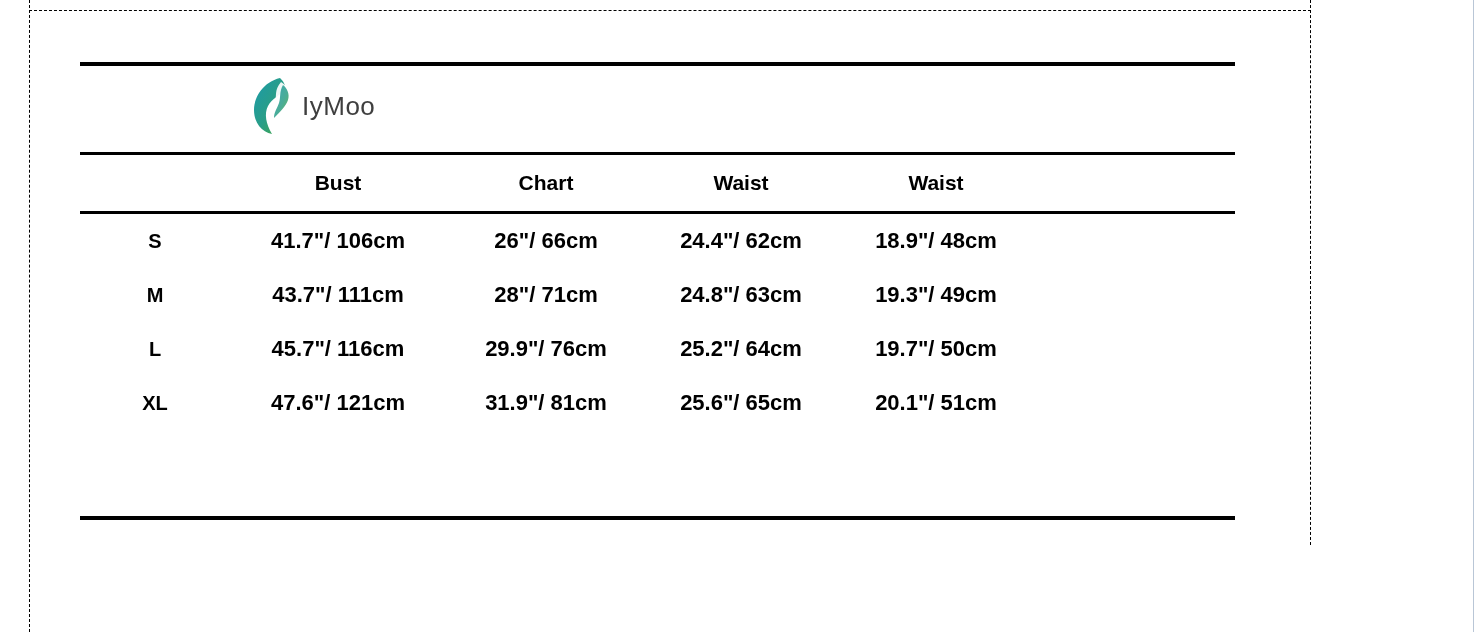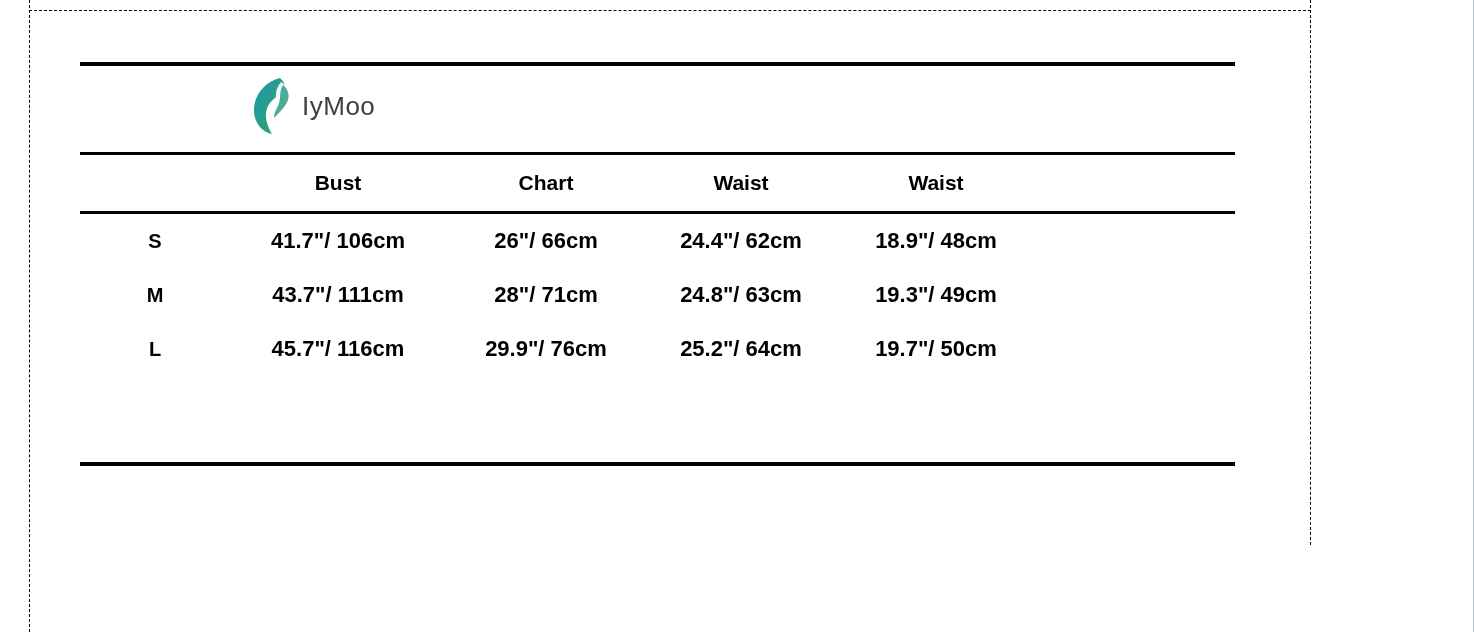--- a/index.html
+++ b/index.html
@@ -211,20 +211,28 @@
           <td class="val"></td>
         </tr>
         <tr>
           <td class="size-cell">L</td>
           <td class="val">45.7"/ 116cm</td>
           <td class="val">29.9"/ 76cm</td>
           <td class="val">25.2"/ 64cm</td>
           <td class="val">19.7"/ 50cm</td>
           <td class="val"></td>
         </tr>
+        <tr>
+          <td class="size-cell">XL</td>
+          <td class="val">47.6"/ 121cm</td>
+          <td class="val">31.9"/ 81cm</td>
+          <td class="val">25.6"/ 65cm</td>
+          <td class="val">20.1"/ 51cm</td>
+          <td class="val"></td>
+        </tr>
         <tr class="spacer-row">
           <td></td>
           <td></td>
           <td></td>
           <td></td>
           <td></td>
           <td></td>
         </tr>
       </tbody>
     </table>

